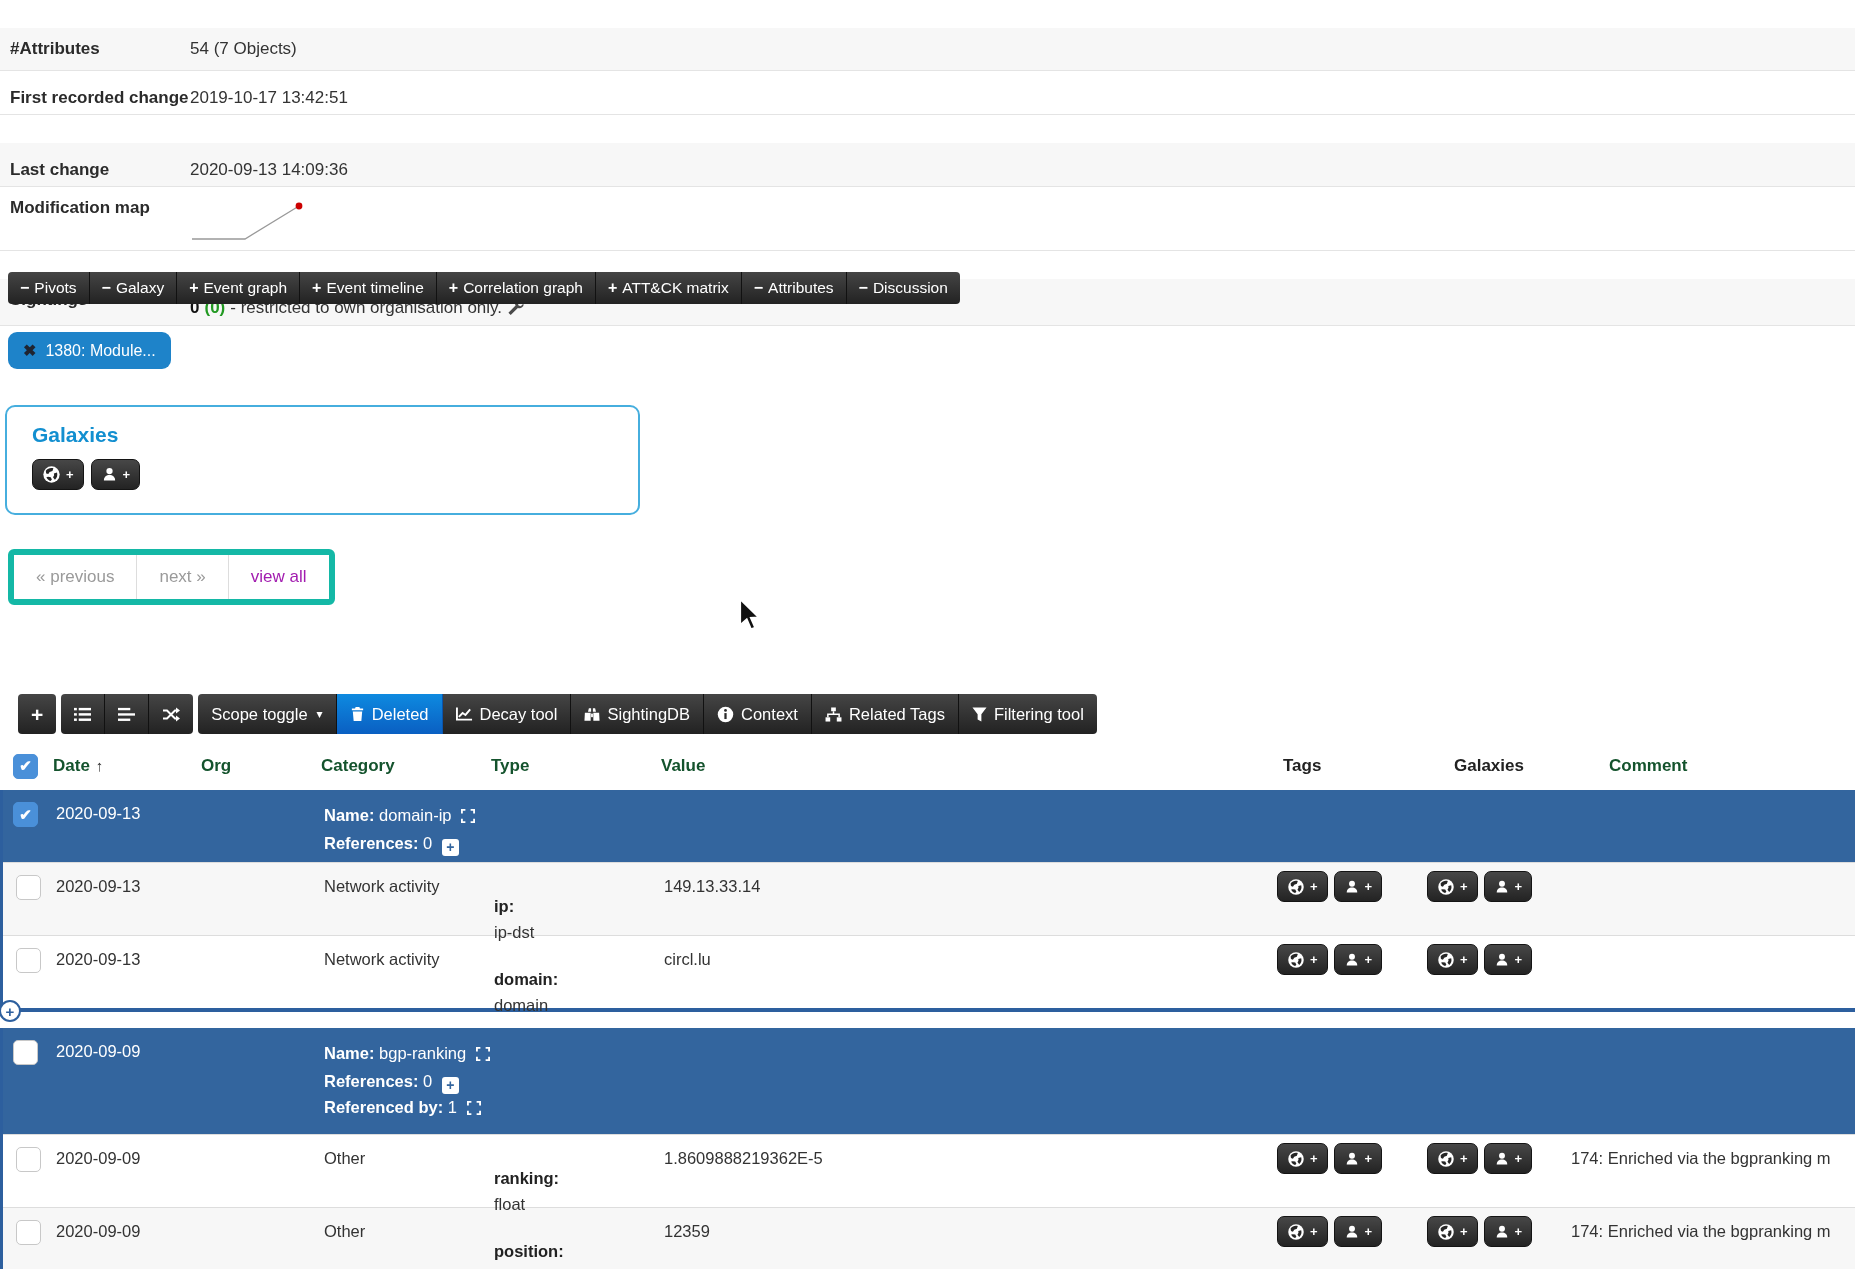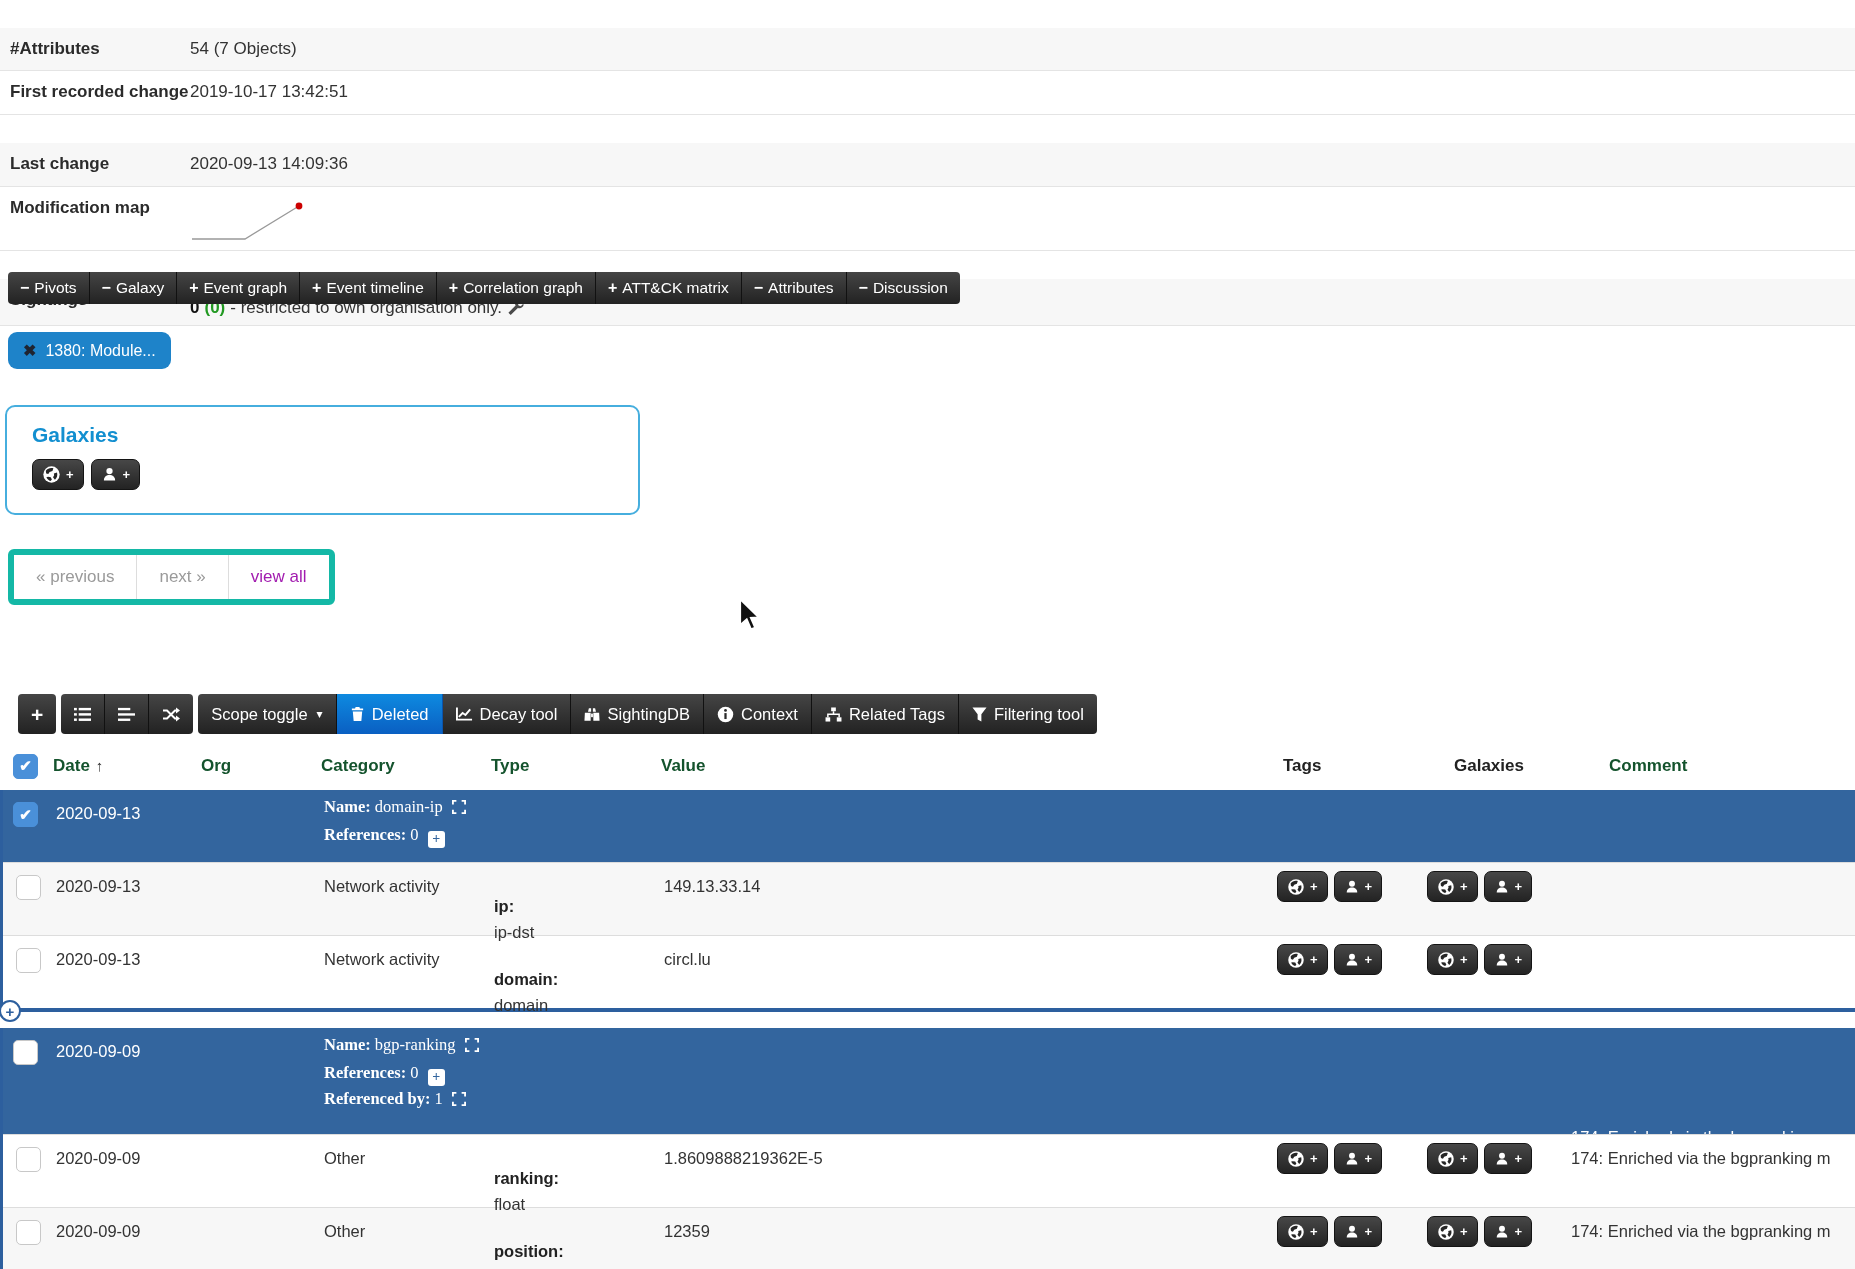--- a/index.html
+++ b/index.html
@@ -5,21 +5,21 @@
   * { margin:0; padding:0; box-sizing:border-box; }
   html,body { width:1855px; height:1269px; overflow:hidden; background:#fff;
               font-family:"Liberation Sans", sans-serif; color:#333; position:relative; }
 
   
   .summary { width:100%; font-size:17px; }
   .srow { display:flex; border-bottom:1px solid #e4e4e4; }
   .srow.odd { background:#f7f7f7;margin-top:28px; }
   .srow .lbl { width:190px; padding:11px 0 0 10px; font-weight:bold; color:#2b2b2b; flex:0 0 190px; }
   .srow .val { padding:11px 0 0 0; }
-  .srow-h43 { height:43px; } .srow-h44 { height:44px; } .srow-h64 { height:64px; } .srow-h47 { height:47px; }
+  .srow-h43 { height:43px; } .srow-h44 { height:44px;align-items:center; } .srow-h64 { height:64px; } .srow-h47 { height:47px; }
   .green { color:#229922; font-weight:bold; }
   .bold0 { font-weight:bold; color:#111; }
   .sight-line { display:flex; align-items:center; gap:5px; }
   .spark { margin-top:2px; }
 
   
   .toggle-bar { position:absolute; left:8px; top:272px; display:flex; height:32px; }
   .tbtn { display:inline-flex; align-items:center; gap:5px; padding:0 12px;
           background:linear-gradient(#454545,#222); border-right:1px solid #111;
           color:#fff; font-size:15.5px; cursor:pointer; }
@@ -80,21 +80,21 @@
 
   .obj-group { position:relative; border-left:3px solid #2d5f9e; }
   .obj-group.closed { border-bottom:4px solid #2d5f9e; margin-bottom:16px; }
   .group-add-badge { position:absolute; left:-4px; bottom:-14px; width:22px; height:22px; border-radius:50%;
                      background:#fff; border:2px solid #2d5f9e; color:#2d5f9e; font-weight:bold; font-size:15px;
                      display:flex; align-items:center; justify-content:center; cursor:pointer; z-index:3; }
 
   .obj-row { background:#33659e; color:#fff; }
   .obj-row .checkbox { margin-left:10px; }
   .obj-h72 { height:72px; } .obj-h106 { height:106px; }
-  .obj-meta { grid-column:4 / span 3; padding:4px 0 0 6px; line-height:26px;font-family:Liberation Serif, serif; }
+  .obj-meta { grid-column:4 / span 3; padding:12px 0 0 6px; line-height:26px; }
   .obj-meta b { font-weight:bold; }
   .obj-date { padding:14px 0 0 8px; }
   .obj-comment { grid-column:9; padding:14px 0 0 4px; white-space:nowrap; overflow:hidden; }
   .wicon { display:inline-block; vertical-align:-2px; margin-left:5px; }
 
   .a-row { height:73px; border-top:1px solid #ddd; background:#fff; }
   .a-row.shade { background:#f7f7f7; }
   .a-date { padding:14px 0 0 8px; }
   .a-cat  { padding:14px 0 0 6px; }
   .a-type { padding:30px 0 0 8px; line-height:26px; }

